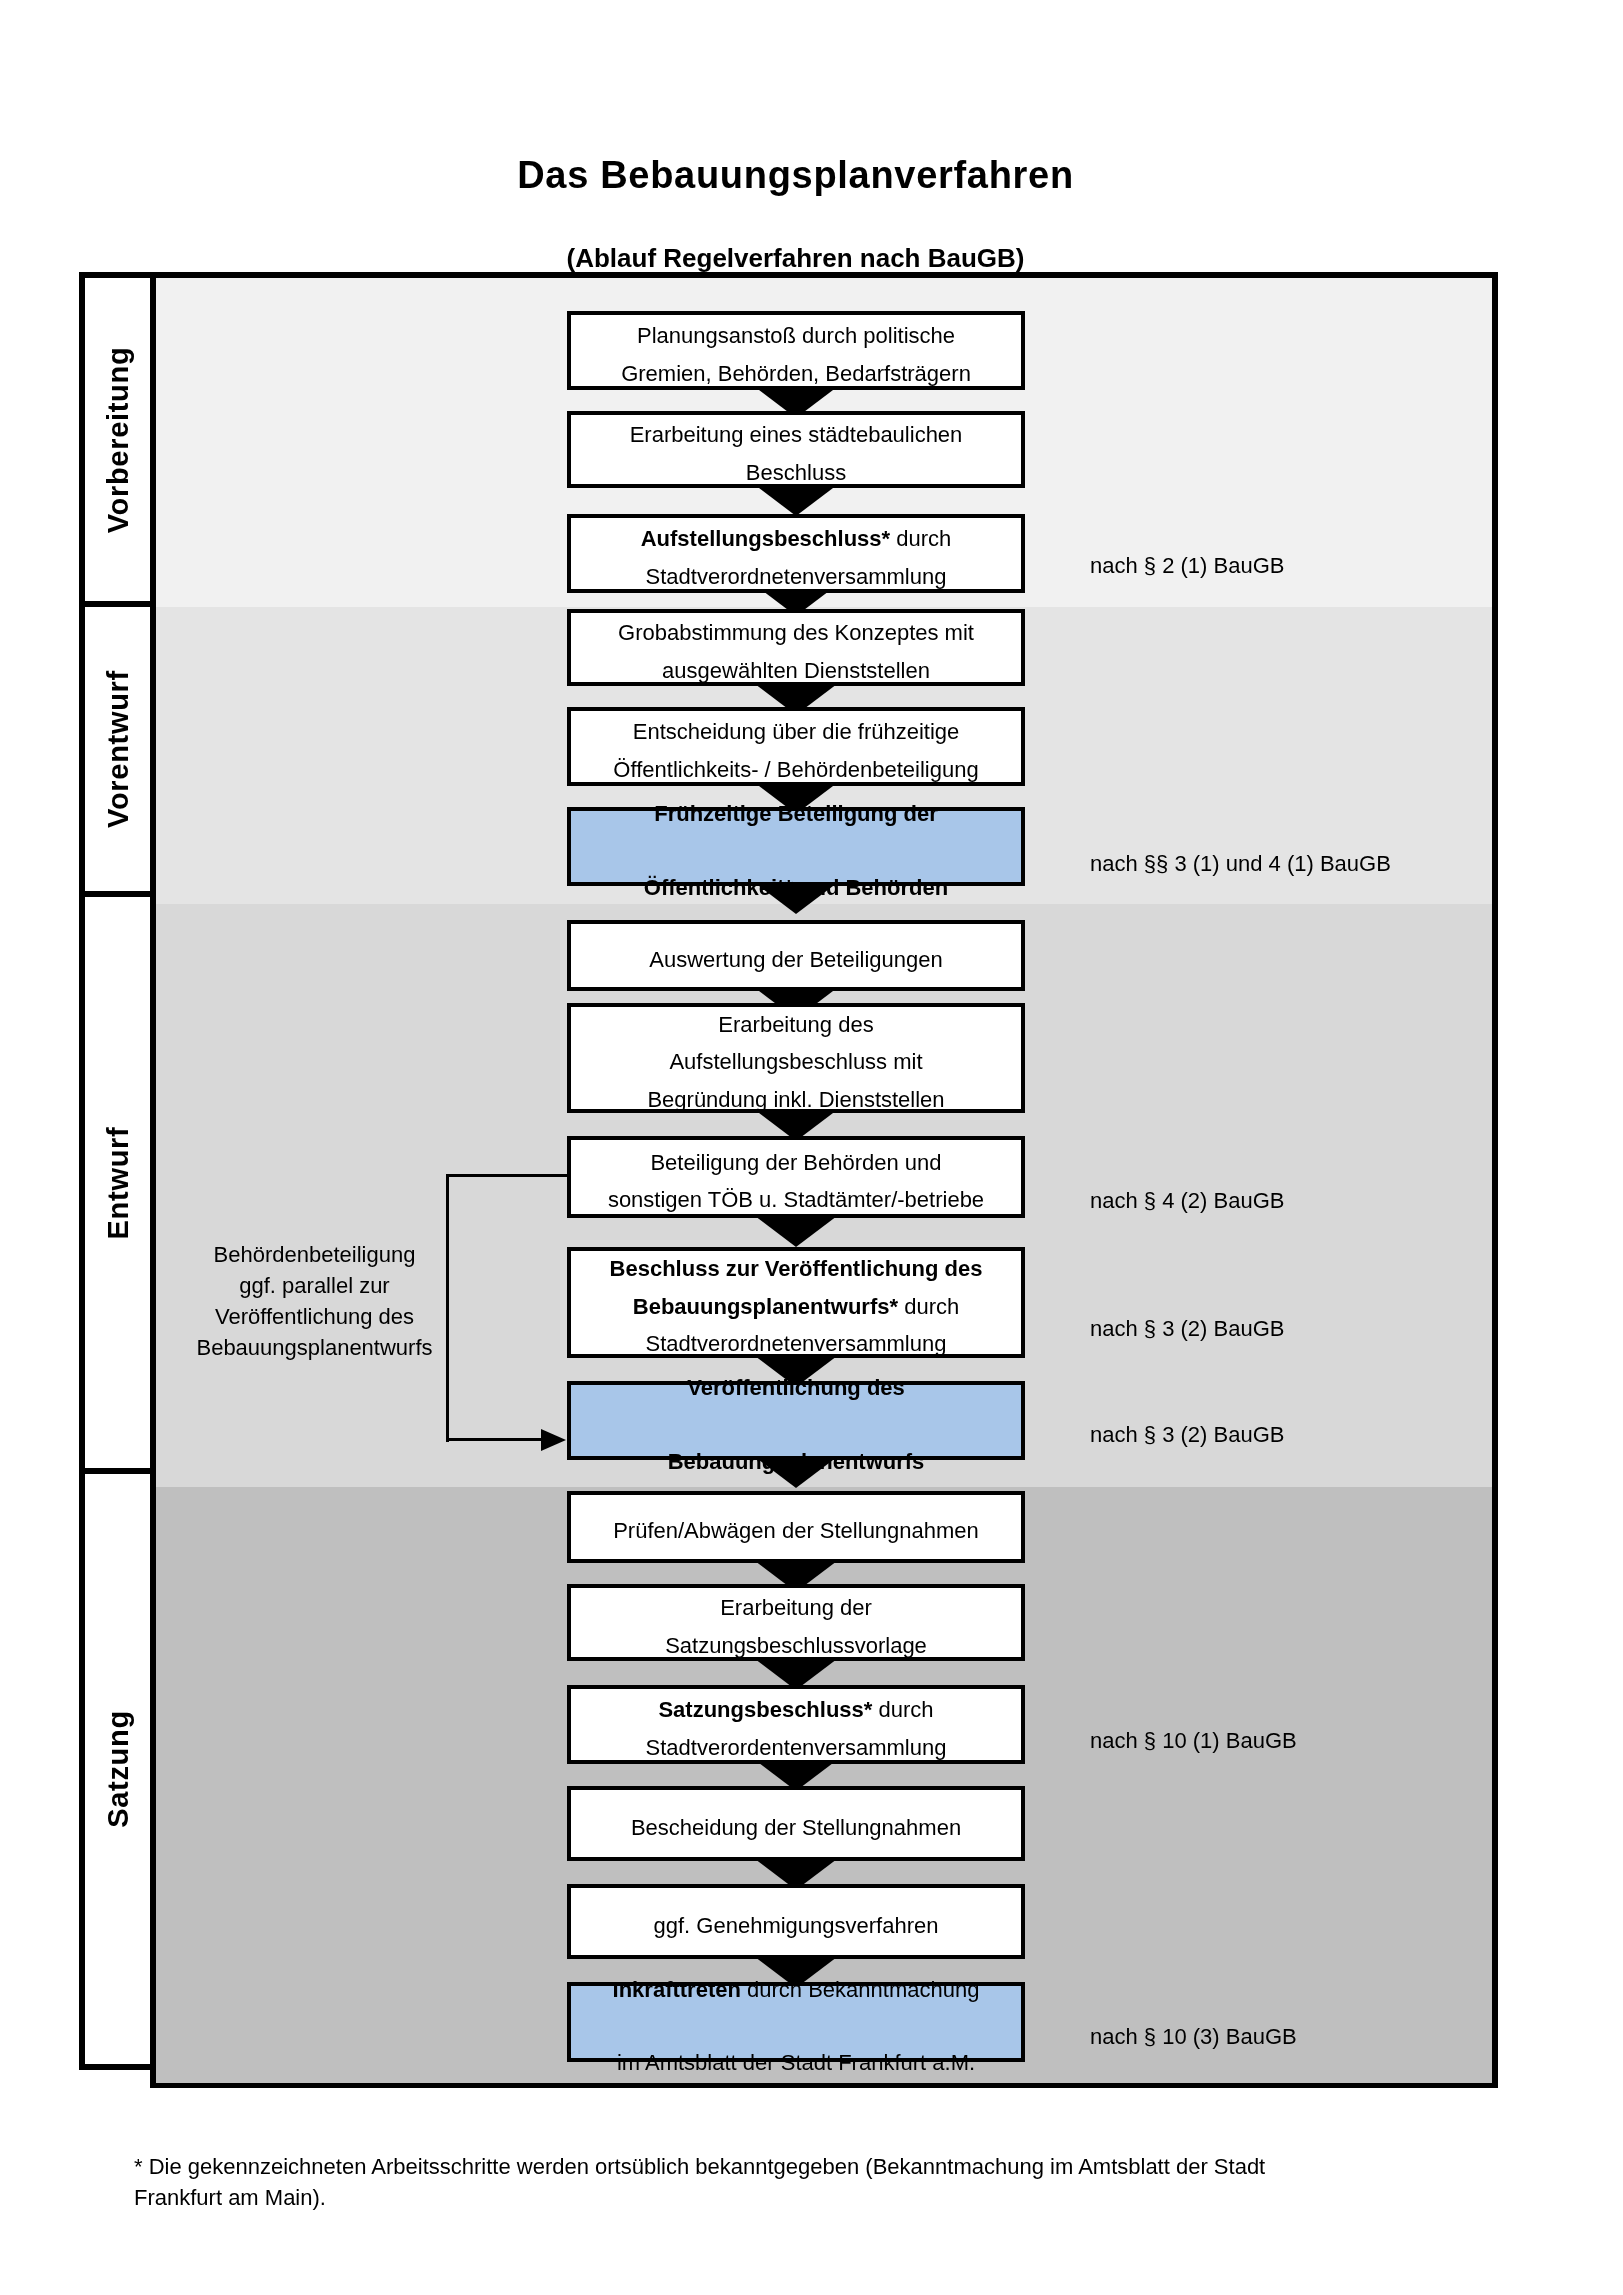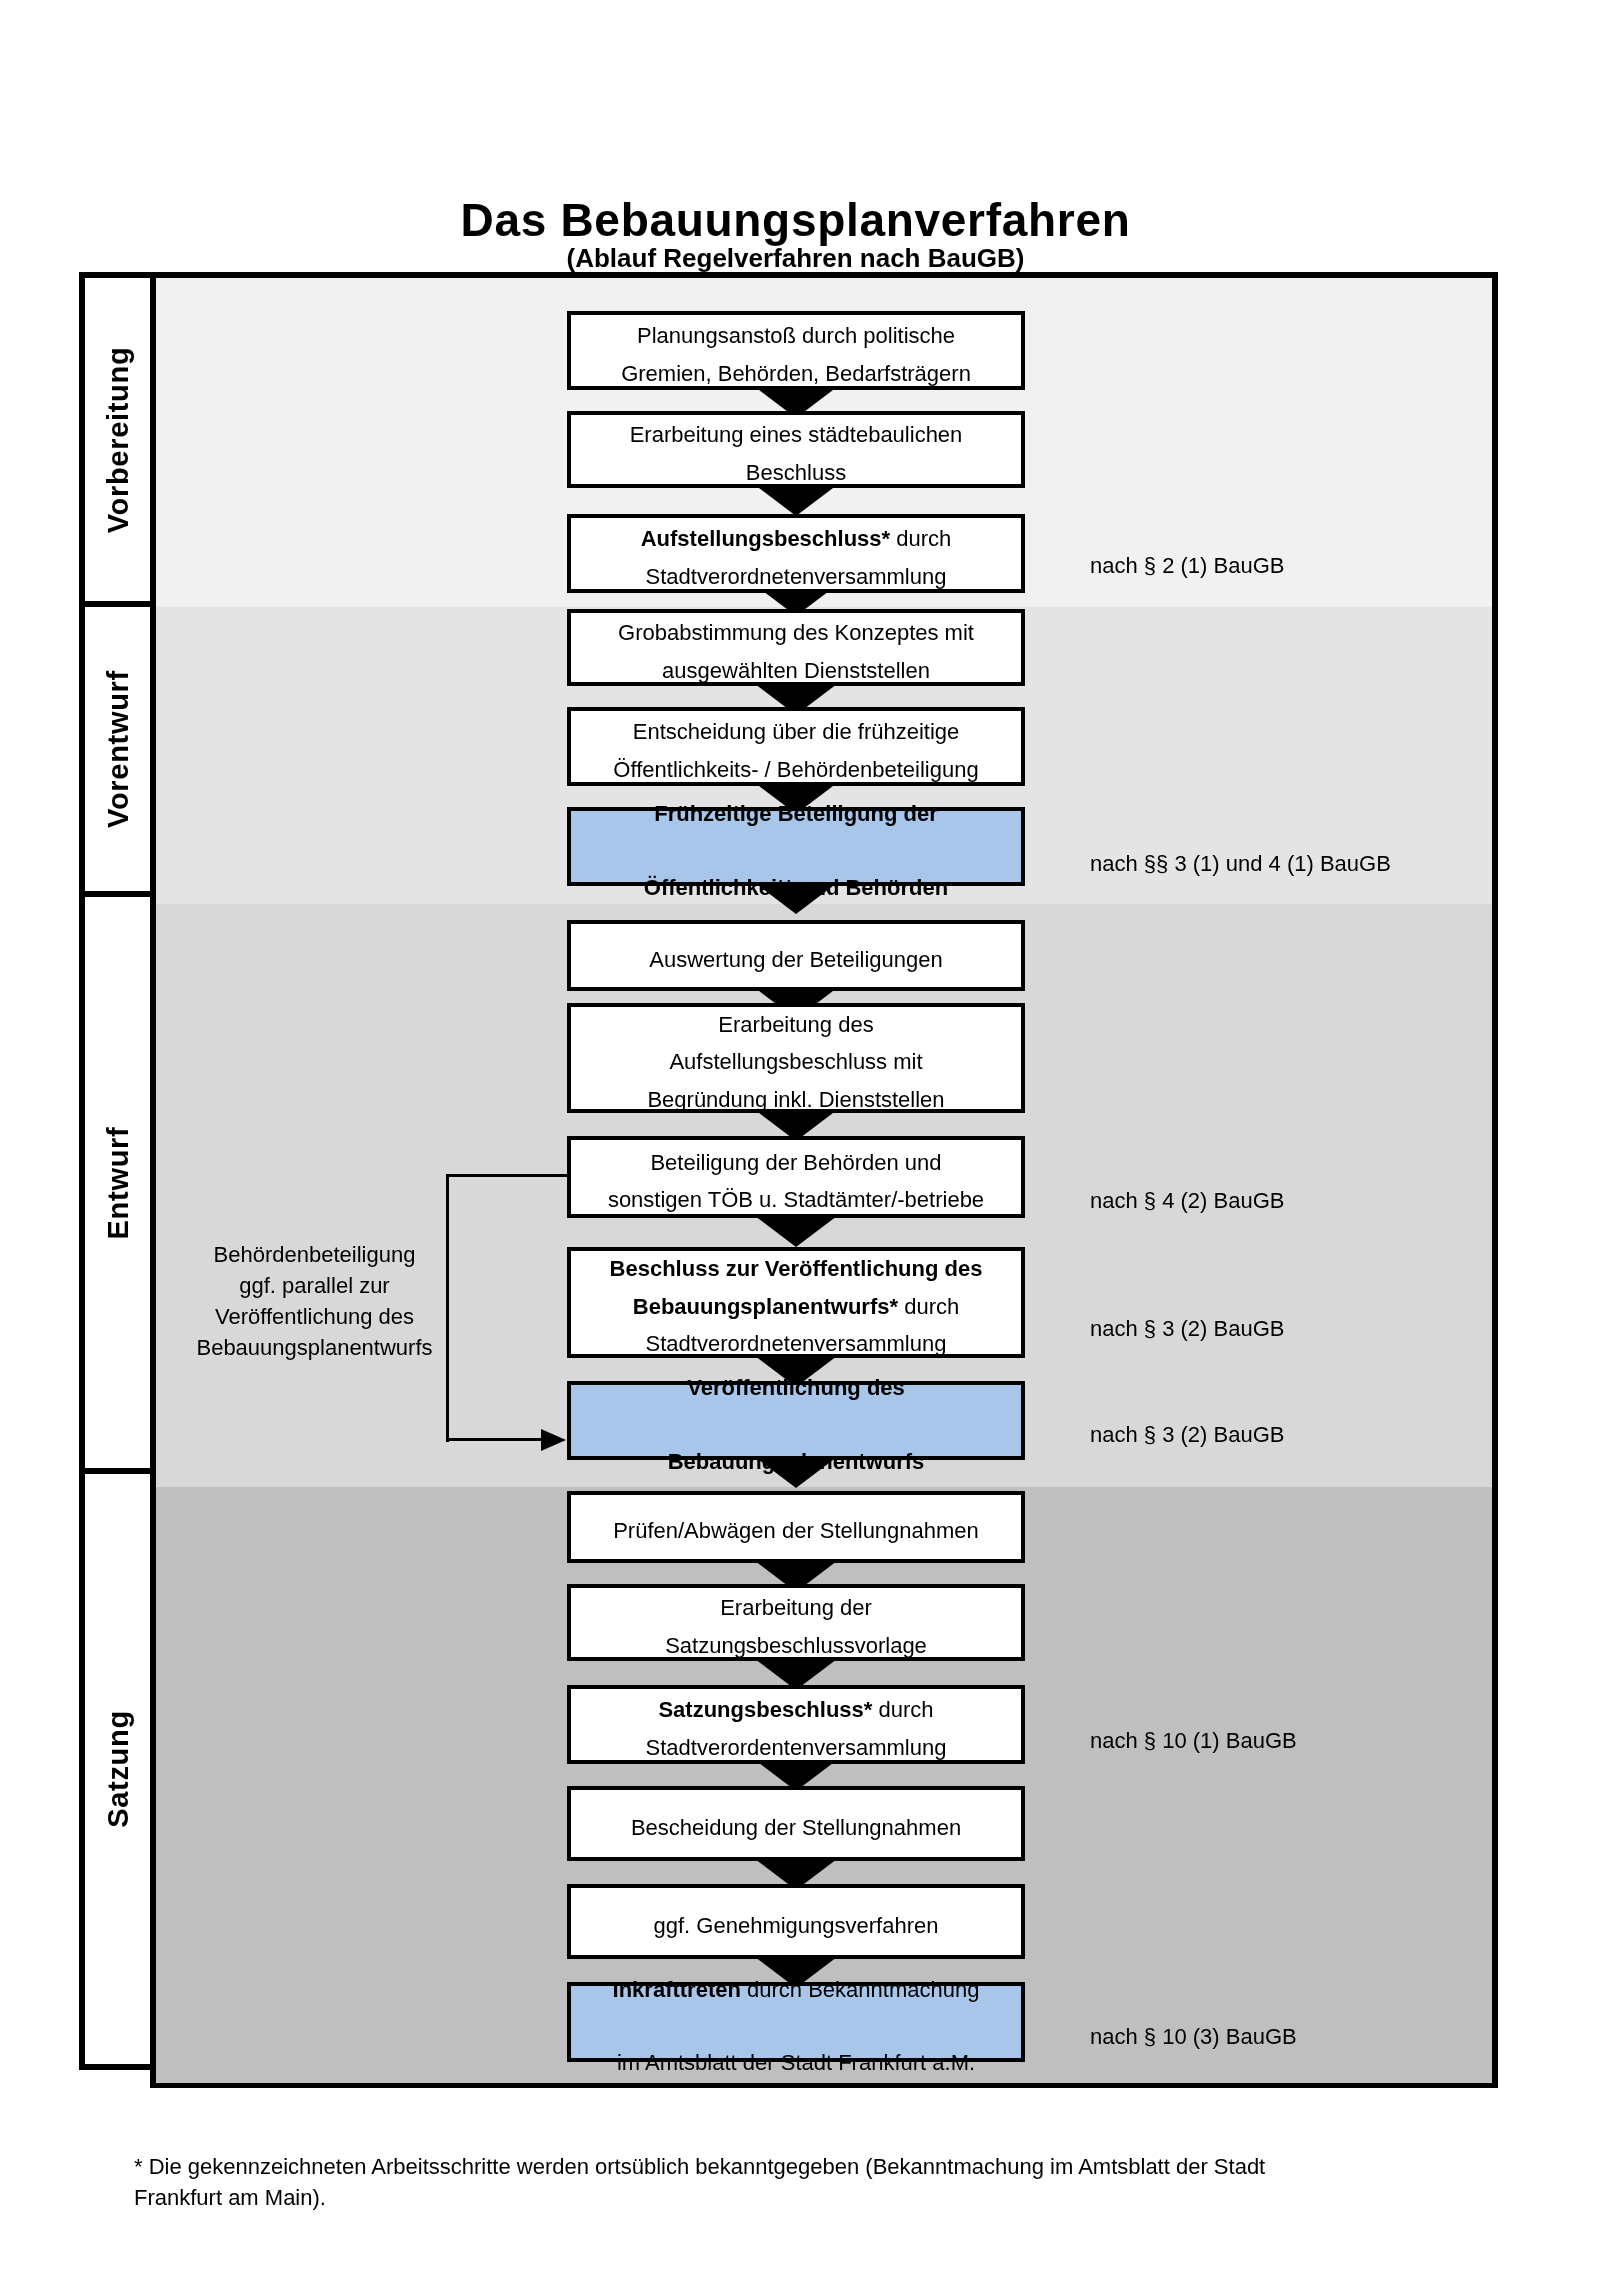--- a/index.html
+++ b/index.html
@@ -6,21 +6,21 @@
   #canvas{
     position:relative;
     width:1623px;height:2295px;
     background:#fff;
     font-family:"Liberation Sans", sans-serif;
     color:#000;
     overflow:hidden;
   }
   .title{
     position:absolute;left:0;top:154px;width:1591px;
-    text-align:center;font-size:46px;font-weight:bold;letter-spacing:0.7px;margin-top:39px;
+    text-align:center;font-size:38px;font-weight:bold;letter-spacing:0.7px;
   }
   .subtitle{
     position:absolute;left:0;top:243px;width:1591px;
     text-align:center;font-size:26px;font-weight:bold;
   }
   .frame{
     position:absolute;left:79px;top:272px;width:1419px;height:1816px;
   }
   
   .labels{position:absolute;left:0;top:0;width:77px;height:1816px;}

